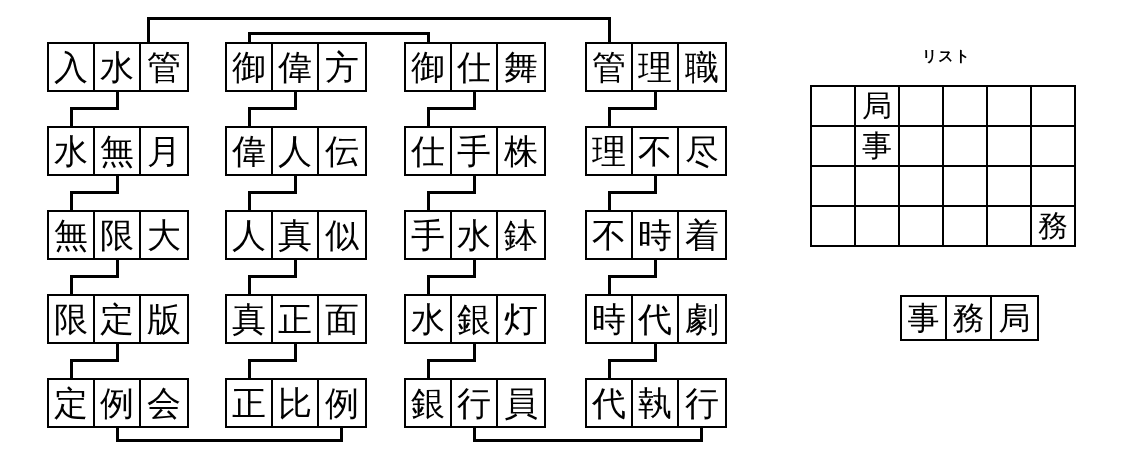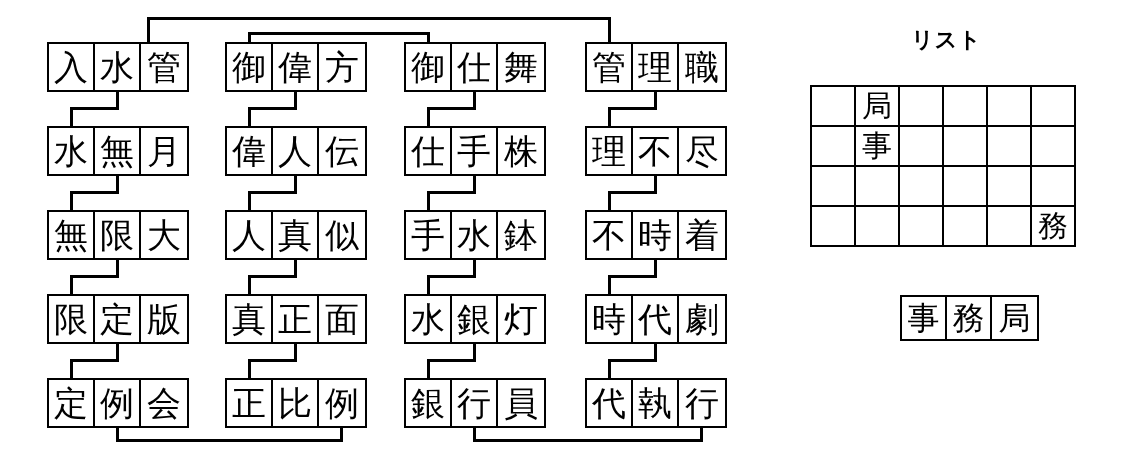--- a/index.html
+++ b/index.html
@@ -53,24 +53,24 @@
     position: absolute;
     background: #000;
   }
   .seg.h { height: 3px; }
   .seg.v { width: 3px; }
 
   
   #list-label {
     position: absolute;
     left: 810px;
-    top: 28px;
+    top: 48px;
     width: 273px;
     text-align: center;
-    font-size: 22px;
+    font-size: 15px;
     font-weight: bold;
     line-height: 1.1;
     letter-spacing: 1px;
   }
 
   #grid {
     position: absolute;
     left: 810px;
     top: 85px;
     border-top: 2px solid #000;

